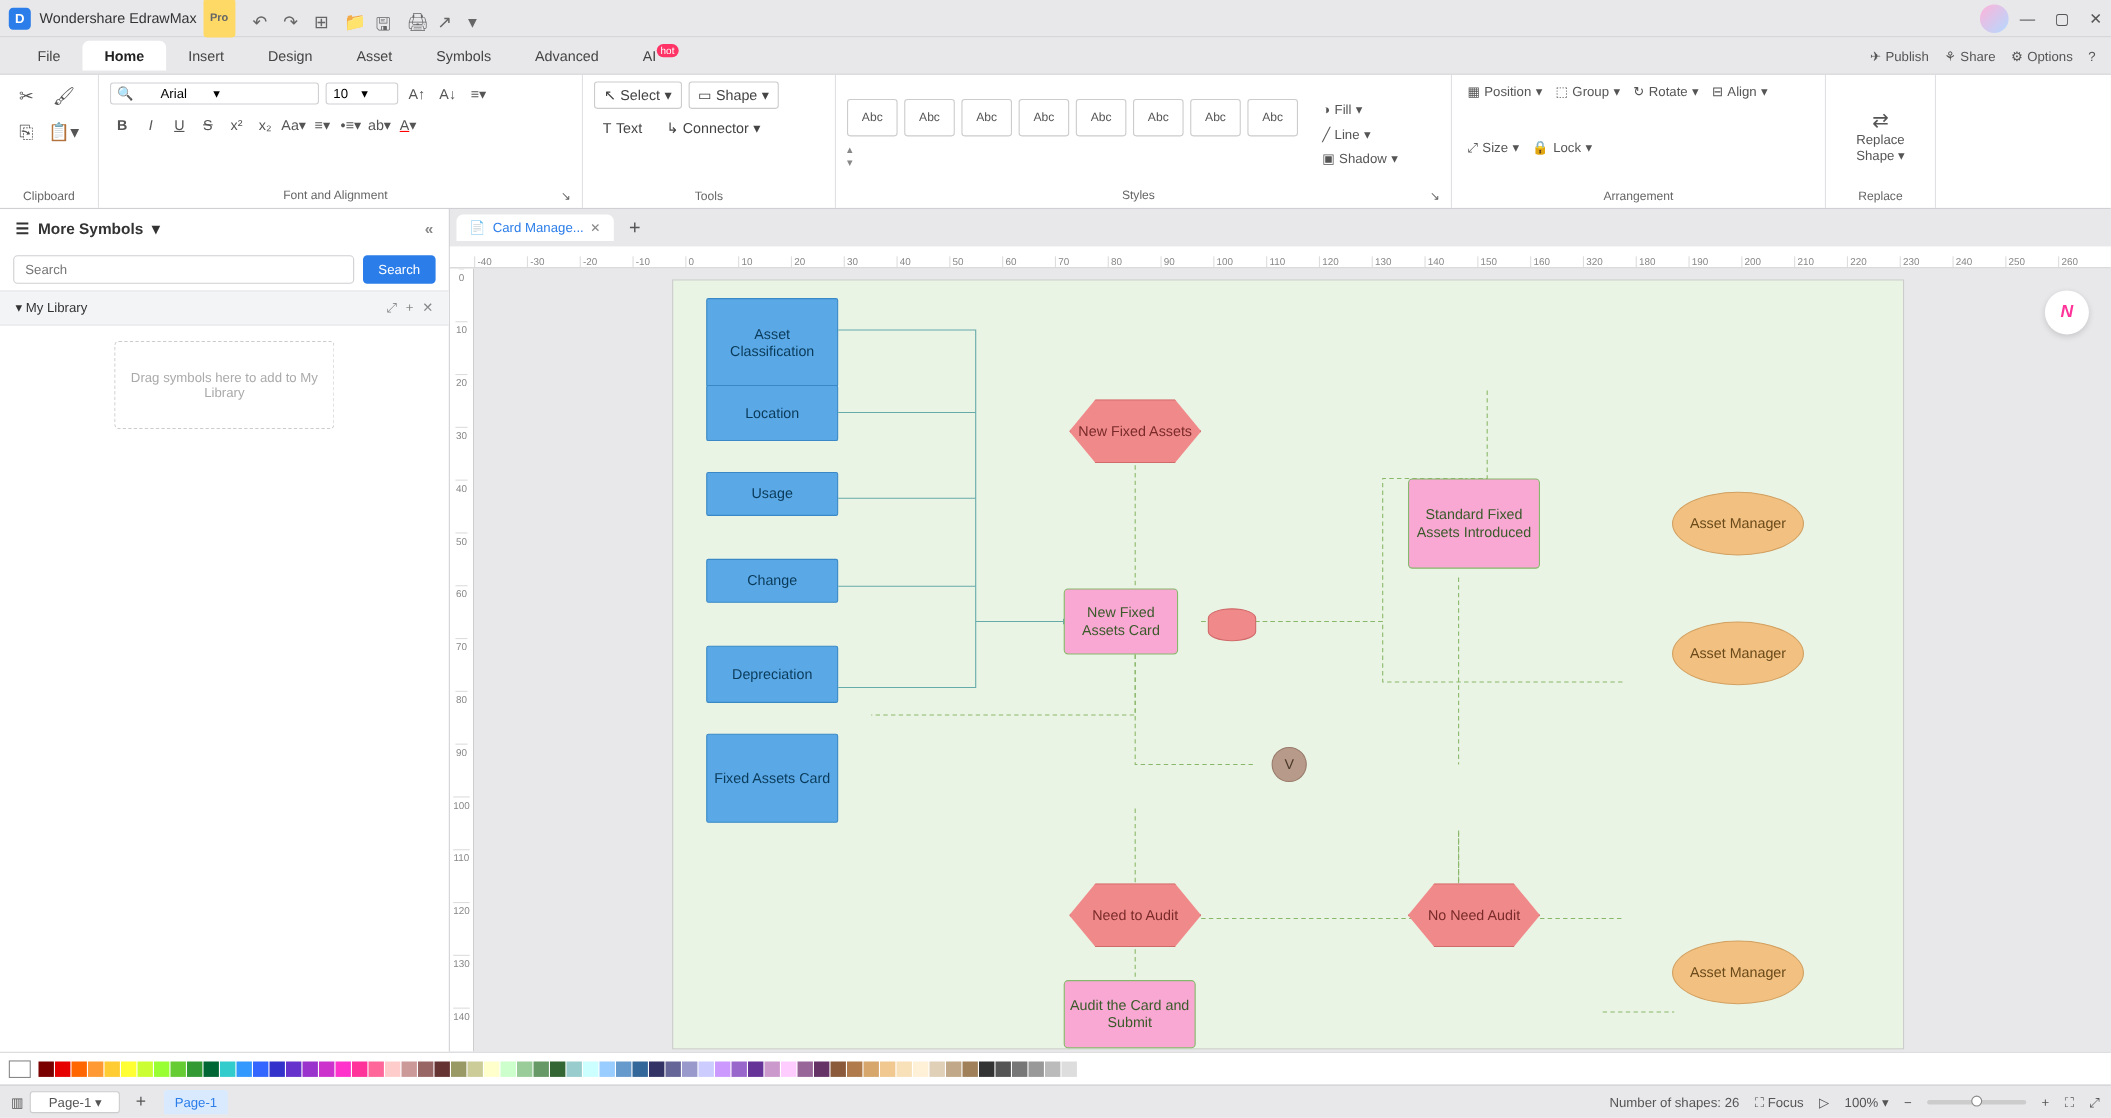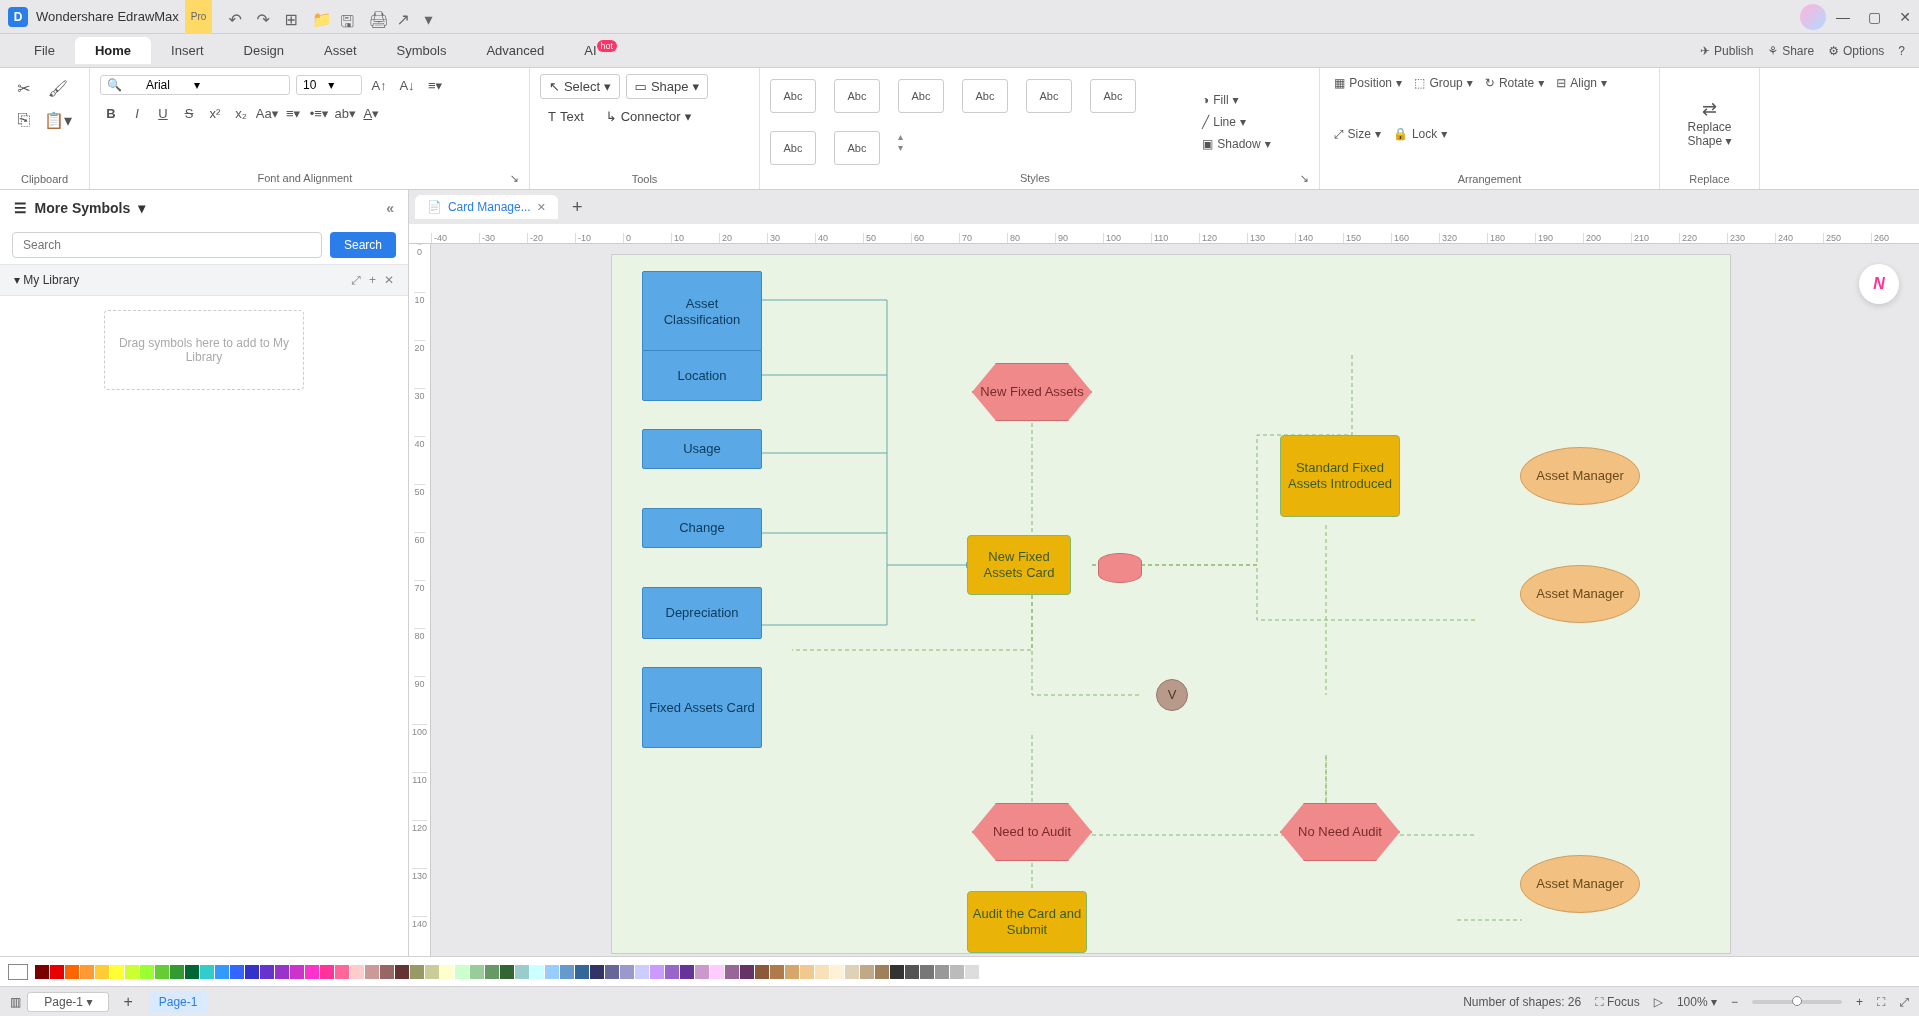--- a/index.html
+++ b/index.html
@@ -2,21 +2,21 @@
 <html><head>
 <meta charset="utf-8">
 <style>
 * { box-sizing: border-box; margin: 0; padding: 0; font-family: "Segoe UI", Arial, sans-serif; }
 body { background: #f0f0f0; overflow: hidden; width: 1919px; height: 1016px; }
 
 
 .title-bar { height: 34px; background: #e8e8eb; display: flex; align-items: center; padding: 0 8px; border-bottom: 1px solid #d0d0d4; }
 .app-logo { width: 20px; height: 20px; background: #2b7de9; border-radius: 4px; margin-right: 8px; display: flex; align-items: center; justify-content: center; color: #fff; font-size: 12px; font-weight: bold; }
 .app-title { font-size: 13px; color: #333; }
-.pro-badge { background: #ffd966; color: #666; padding: 12px 6px; border-radius: 3px; font-size: 10px; margin-left: 6px; font-weight: normal; }
+.pro-badge { background: #ffd966; color: #666; padding: 12px 6px; border-radius: 3px; font-size: 10px; margin-left: 6px; font-weight: bold; }
 .qat { display: flex; gap: 14px; margin-left: 16px; }
 .qat-icon { width: 14px; height: 14px; color: #666; cursor: pointer; }
 .title-spacer { flex: 1; }
 .avatar { width: 26px; height: 26px; border-radius: 50%; background: linear-gradient(135deg,#ffb3d9,#b3d9ff); margin-right: 10px; }
 .win-ctrl { display: flex; gap: 18px; color: #555; font-size: 14px; }
 .win-btn { cursor: pointer; }
 
 
 .menu-bar { height: 34px; background: #e8e8eb; display: flex; align-items: center; padding: 0 14px; border-bottom: 1px solid #d0d0d4; }
 .menu-item { padding: 6px 20px; font-size: 13px; color: #444; cursor: pointer; border-radius: 6px 6px 0 0; }
@@ -68,21 +68,21 @@
 .ruler-v { width: 22px; background: #fff; border-right: 1px solid #ccc; display: flex; flex-direction: column; font-size: 9px; color: #888; align-items: center; }
 .ruler-v span { height: 48px; flex-shrink: 0; border-top: 1px solid #ddd; padding-top: 2px; writing-mode: horizontal-tb; }
 
 .canvas { flex: 1; background: #e8e8eb; position: relative; overflow: auto; }
 .page { position: absolute; left: 180px; top: 10px; width: 1120px; height: 700px; background: #eaf4e4; border: 1px solid #ccc; }
 
 
 .shape { position: absolute; display: flex; align-items: center; justify-content: center; text-align: center; font-size: 13px; line-height: 1.2; padding: 4px; }
 .box-blue { background: #5aa9e6; border: 1px solid #3a89c6; color: #0a3a5a; border-radius: 2px; width: 120px; height: 58px; }
 .box-blue.tall { height: 81px; }
-.box-green { background: #eab308; border: 1px solid #85b86a; color: #3a5a2a; border-radius: 4px; }
+.box-green { background: #f9a8d4; border: 1px solid #85b86a; color: #3a5a2a; border-radius: 4px; }
 .oval { background: #f2c080; border: 1px solid #d2a060; color: #6a4a1a; border-radius: 50%; width: 120px; height: 58px; }
 .hex { background: #f08a8a; border: 1px solid #d06a6a; color: #7a2a2a; width: 120px; height: 58px; clip-path: polygon(20% 0, 80% 0, 100% 50%, 80% 100%, 20% 100%, 0 50%); }
 .hex.wide { width: 220px; height: 62px; }
 .circ { background: #b89a8a; border: 1px solid #987a6a; color: #4a3a2a; width: 32px; height: 32px; border-radius: 50%; }
 .db { background: #f08a8a; border: 1px solid #d06a6a; width: 44px; height: 30px; border-radius: 50% / 30%; }
 
 .float-logo { position: absolute; right: 20px; top: 20px; width: 40px; height: 40px; border-radius: 50%; background: #fff; box-shadow: 0 2px 6px rgba(0,0,0,.15); display: flex; align-items: center; justify-content: center; font-weight: bold; font-style: italic; color: #ff3399; }
 
 
 .color-bar { height: 30px; background: #fff; display: flex; align-items: center; padding: 0 8px; gap: 1px; border-top: 1px solid #d0d0d4; }
@@ -233,21 +233,21 @@
             <span>Connector</span>
             <span>▾</span>
           </div>
       </div>
     </div>
     <div class="ribbon-label">Tools</div>
   </div>
 
   <div class="ribbon-group" style="width:560px">
     <div class="ribbon-controls" style="gap:8px; align-items:center">
-      <div style="display:flex; gap:18px; flex-wrap:wrap; width:420px">
+      <div style="display:flex; gap:6px; flex-wrap:wrap; width:420px">
         <div class="style-box">Abc</div>
         <div class="style-box">Abc</div>
         <div class="style-box">Abc</div>
         <div class="style-box">Abc</div>
         <div class="style-box">Abc</div>
         <div class="style-box">Abc</div>
         <div class="style-box">Abc</div>
         <div class="style-box">Abc</div>
         <span style="font-size:10px;color:#888">▴<br>▾</span>
       </div>

